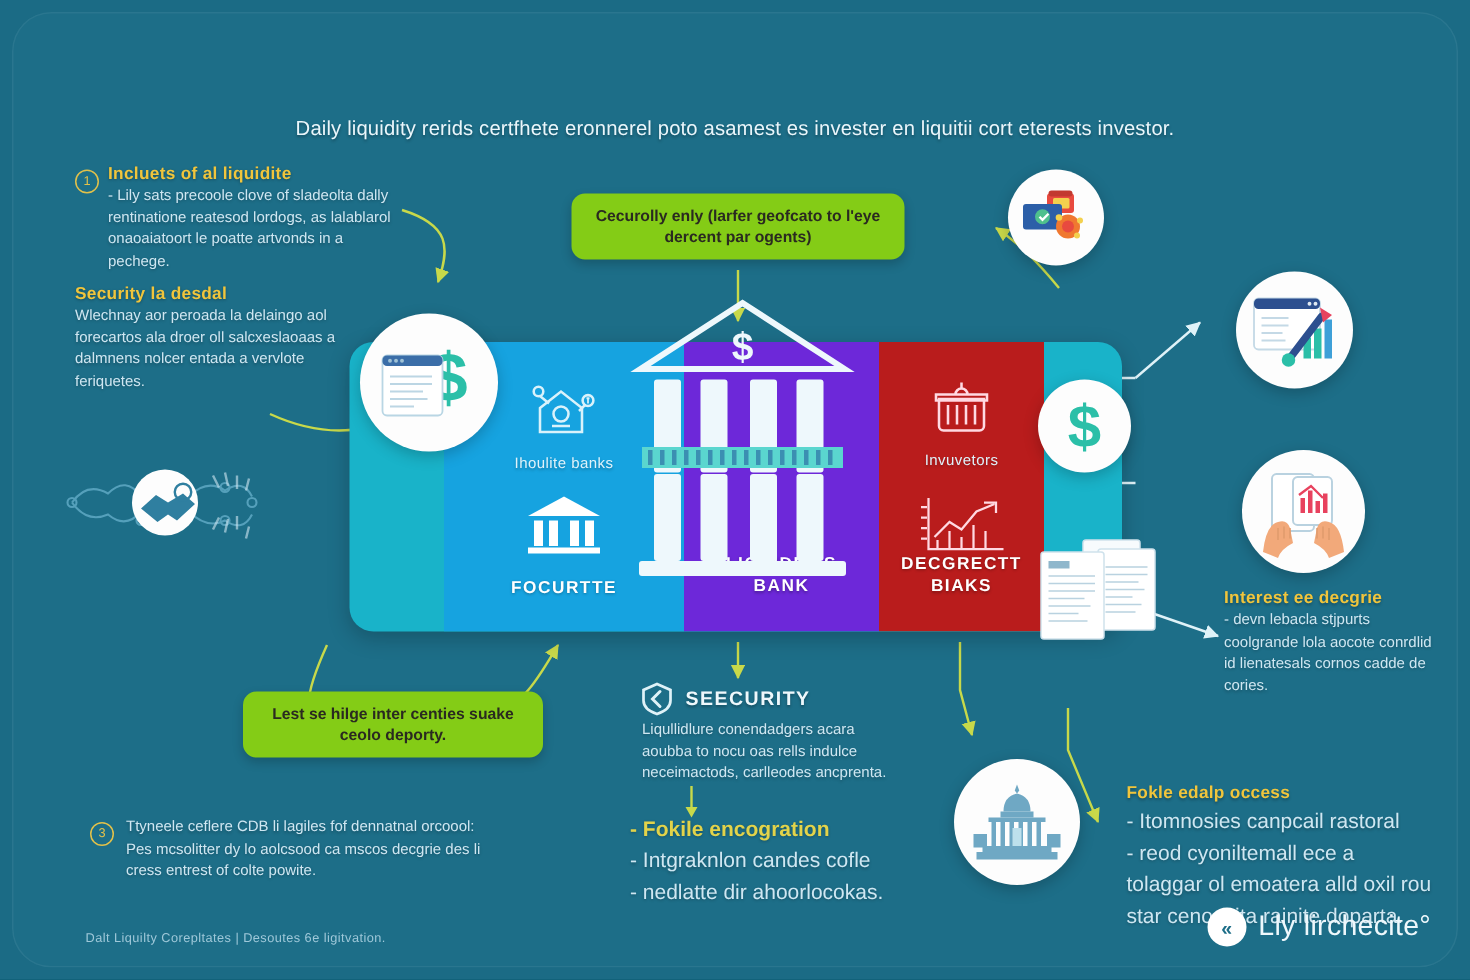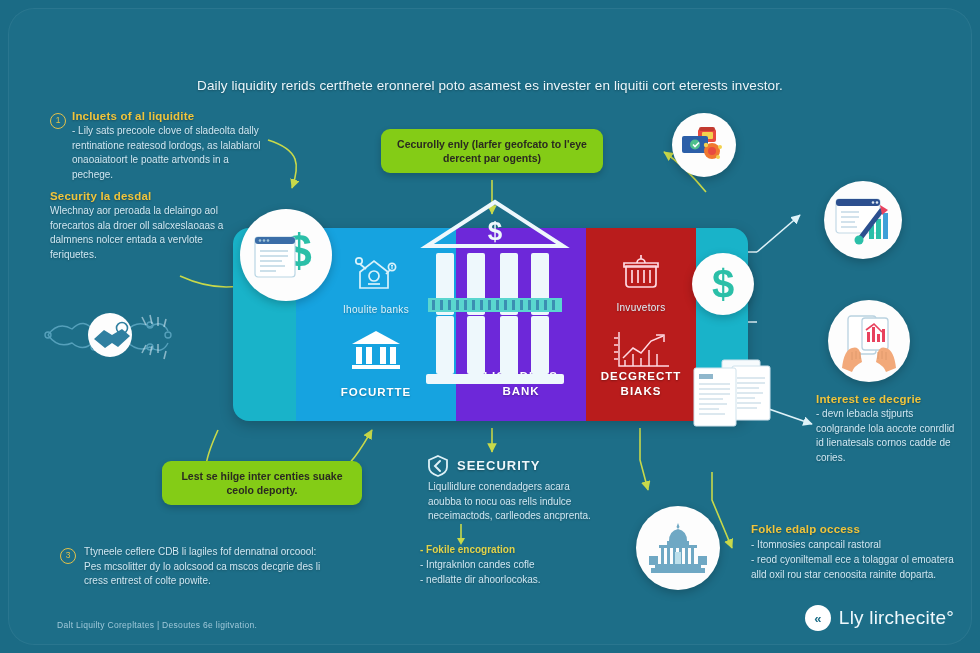--- a/index.html
+++ b/index.html
@@ -49,21 +49,21 @@
         text-align:center;padding:8px 10px;box-sizing:border-box;
         box-shadow:0 3px 7px rgba(0,0,0,.2);}
 
   
   .note{position:absolute;}
   .note h4{margin:0 0 2px 0;font-size:11.5px;color:#f0c53c;font-weight:bold;
            letter-spacing:.2px;text-shadow:0 1px 2px rgba(0,0,0,.3);}
   .note p{margin:0;font-size:10px;line-height:1.45;color:#cfe7f2;
           text-shadow:0 1px 2px rgba(0,0,0,.25);}
   .note ul{margin:2px 0 0 0;padding:0;list-style:none;}
-  .note li{font-size:10px;line-height:1.5;color:#cfe7f2;
+  .note li{font-size:14px;line-height:1.5;color:#cfe7f2;
            text-shadow:0 1px 2px rgba(0,0,0,.25);}
 
   .numdot{position:absolute;width:14px;height:14px;border-radius:50%;
           border:1px solid #e2c14a;color:#e2c14a;font-size:8.5px;
           line-height:13px;text-align:center;}
 
   .sechead{position:absolute;font-size:13px;font-weight:bold;color:#eef8fc;
            letter-spacing:1px;text-shadow:0 1px 2px rgba(0,0,0,.3);}
 
   .footline{position:absolute;left:57px;top:620px;font-size:8.5px;

